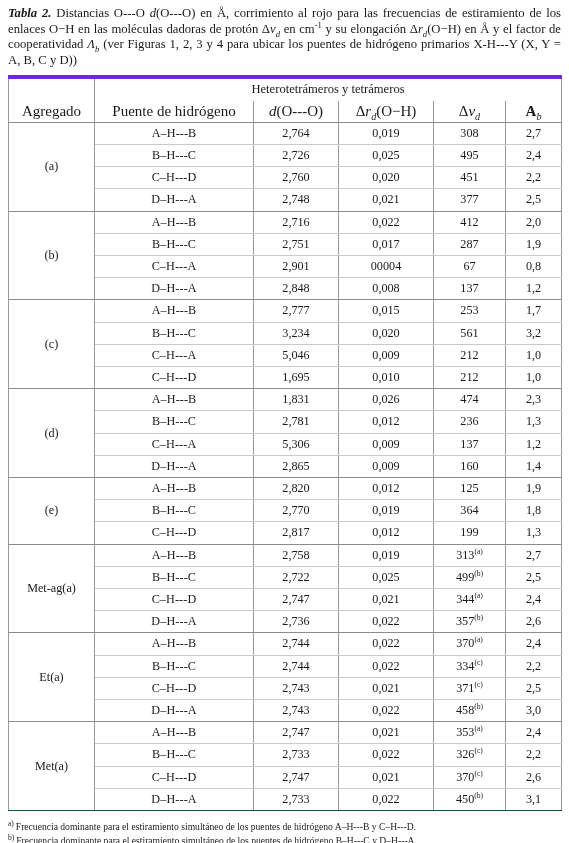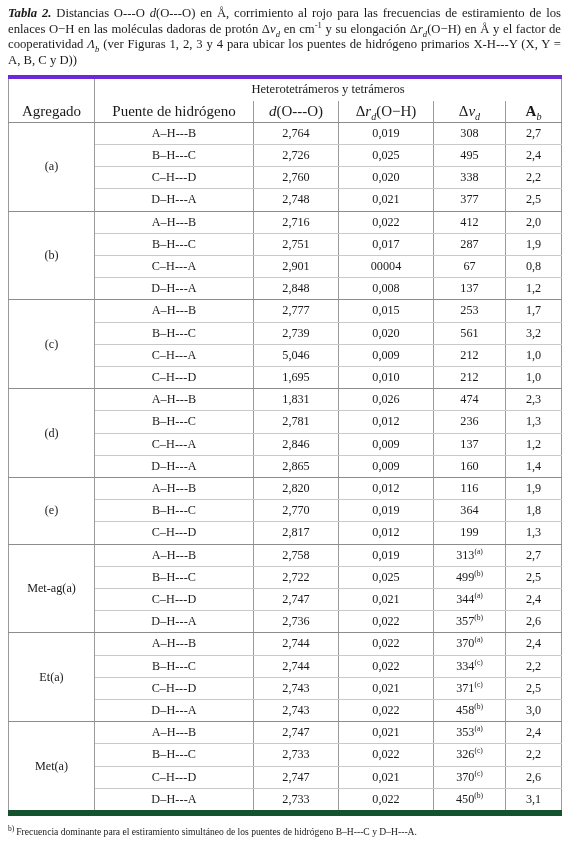--- a/index.html
+++ b/index.html
@@ -49,21 +49,21 @@
     font-weight: normal;
     text-align: center;
     vertical-align: middle;
     height: 21.2px;
     line-height: 21.2px;
     overflow: hidden;
     white-space: nowrap;
   }
   
   .frame-top     { border-top: 4px solid #6d28d9; }
-  .frame-bottom  { border-bottom: 6px solid #14532d; }
+  .frame-bottom  { border-bottom: 1px solid #14532d; }
   .ruleL { border-left: 1px solid #9a9a9a; }
   .ruleR { border-right: 1px solid #9a9a9a; }
   .hline-strong { border-bottom: 1px solid #8c8c8c; }
   .hline-light  { border-bottom: 1px solid #c9c9c9; }
 
   th.spanhead {
     font-weight: bold;
     font-size: 12.6px;
     height: 19px;
     line-height: 19px;
@@ -147,21 +147,21 @@
           <td class="bridge ruleR hline-light">B–H---C</td>
           <td class=" ruleR hline-light">2,726</td>
           <td class=" ruleR hline-light">0,025</td>
           <td class=" ruleR hline-light">495</td>
           <td class=" ruleR hline-light">2,4</td>
         </tr>
         <tr>
           <td class="bridge ruleR hline-light">C–H---D</td>
           <td class=" ruleR hline-light">2,760</td>
           <td class=" ruleR hline-light">0,020</td>
-          <td class=" ruleR hline-light">338</td>
+          <td class=" ruleR hline-light">451</td>
           <td class=" ruleR hline-light">2,2</td>
         </tr>
         <tr>
           <td class="bridge ruleR hline-strong">D–H---A</td>
           <td class=" ruleR hline-strong">2,748</td>
           <td class=" ruleR hline-strong">0,021</td>
           <td class=" ruleR hline-strong">377</td>
           <td class=" ruleR hline-strong">2,5</td>
         </tr>
         <tr>
@@ -196,21 +196,21 @@
         <tr>
           <td class="grouplbl ruleL ruleR hline-strong" rowspan="4">(c)</td>
           <td class="bridge ruleR hline-light">A–H---B</td>
           <td class=" ruleR hline-light">2,777</td>
           <td class=" ruleR hline-light">0,015</td>
           <td class=" ruleR hline-light">253</td>
           <td class=" ruleR hline-light">1,7</td>
         </tr>
         <tr>
           <td class="bridge ruleR hline-light">B–H---C</td>
-          <td class=" ruleR hline-light">2,739</td>
+          <td class=" ruleR hline-light">3,234</td>
           <td class=" ruleR hline-light">0,020</td>
           <td class=" ruleR hline-light">561</td>
           <td class=" ruleR hline-light">3,2</td>
         </tr>
         <tr>
           <td class="bridge ruleR hline-light">C–H---A</td>
           <td class=" ruleR hline-light">5,046</td>
           <td class=" ruleR hline-light">0,009</td>
           <td class=" ruleR hline-light">212</td>
           <td class=" ruleR hline-light">1,0</td>
@@ -232,38 +232,38 @@
         </tr>
         <tr>
           <td class="bridge ruleR hline-light">B–H---C</td>
           <td class=" ruleR hline-light">2,781</td>
           <td class=" ruleR hline-light">0,012</td>
           <td class=" ruleR hline-light">236</td>
           <td class=" ruleR hline-light">1,3</td>
         </tr>
         <tr>
           <td class="bridge ruleR hline-light">C–H---A</td>
-          <td class=" ruleR hline-light">2,846</td>
+          <td class=" ruleR hline-light">5,306</td>
           <td class=" ruleR hline-light">0,009</td>
           <td class=" ruleR hline-light">137</td>
           <td class=" ruleR hline-light">1,2</td>
         </tr>
         <tr>
           <td class="bridge ruleR hline-strong">D–H---A</td>
           <td class=" ruleR hline-strong">2,865</td>
           <td class=" ruleR hline-strong">0,009</td>
           <td class=" ruleR hline-strong">160</td>
           <td class=" ruleR hline-strong">1,4</td>
         </tr>
         <tr>
           <td class="grouplbl ruleL ruleR hline-strong" rowspan="3">(e)</td>
           <td class="bridge ruleR hline-light">A–H---B</td>
           <td class=" ruleR hline-light">2,820</td>
           <td class=" ruleR hline-light">0,012</td>
-          <td class=" ruleR hline-light">116</td>
+          <td class=" ruleR hline-light">125</td>
           <td class=" ruleR hline-light">1,9</td>
         </tr>
         <tr>
           <td class="bridge ruleR hline-light">B–H---C</td>
           <td class=" ruleR hline-light">2,770</td>
           <td class=" ruleR hline-light">0,019</td>
           <td class=" ruleR hline-light">364</td>
           <td class=" ruleR hline-light">1,8</td>
         </tr>
         <tr>
@@ -357,16 +357,17 @@
           <td class="bridge ruleR frame-bottom">D–H---A</td>
           <td class=" ruleR frame-bottom">2,733</td>
           <td class=" ruleR frame-bottom">0,022</td>
           <td class=" ruleR frame-bottom">450<span class="fn-ref">(b)</span></td>
           <td class=" ruleR frame-bottom">3,1</td>
         </tr>
       </tbody>
   </table>
 
   <div class="footnotes" id="footnotes">
+      <div class="fnote"><span class="mark">a)</span><span>Frecuencia dominante para el estiramiento simultáneo de los puentes de hidrógeno A–H---B y C–H---D.</span></div>
       <div class="fnote"><span class="mark">b)</span><span>Frecuencia dominante para el estiramiento simultáneo de los puentes de hidrógeno B–H---C y D–H---A.</span></div>
     </div>
 
 </div>
 
 </body></html>

